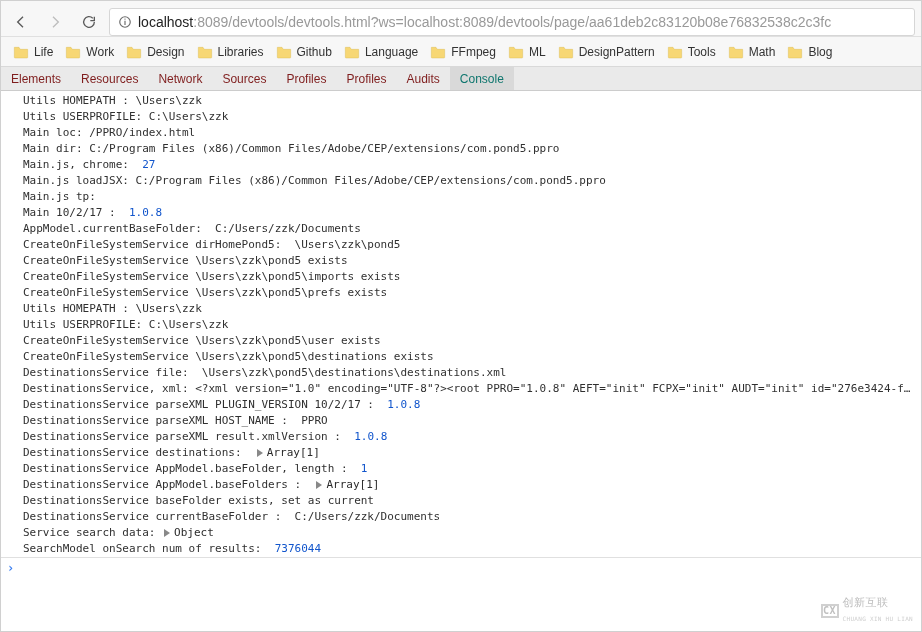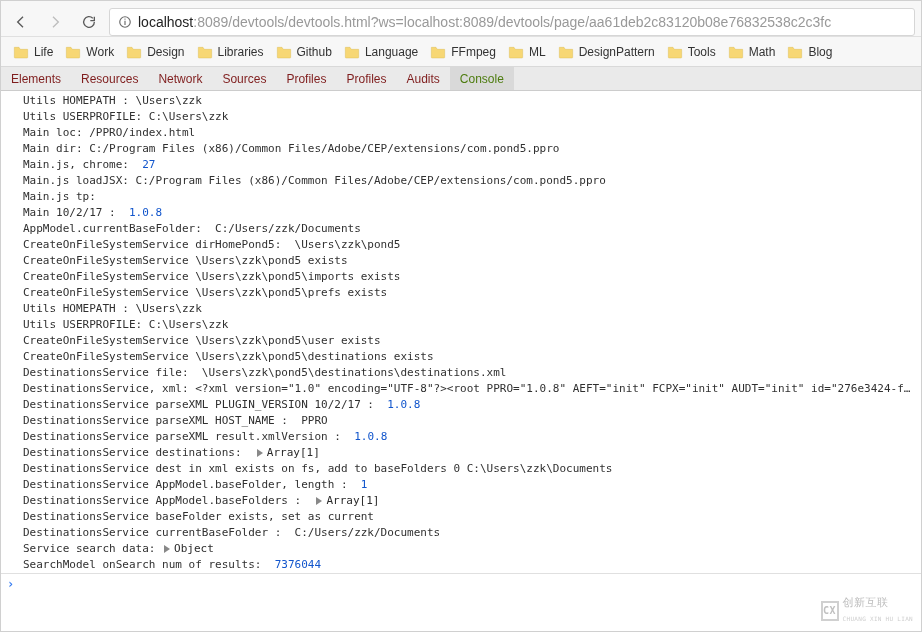--- a/index.html
+++ b/index.html
@@ -89,21 +89,21 @@
   }
   .dt-tab {
     padding: 0 10px;
     display: flex;
     align-items: center;
     color: #7f1d1d;
     cursor: pointer;
   }
   .dt-tab.active {
     background: #d9d9d9;
-    color: #4d7c0f;
+    color: #0f766e;
   }
   
   .console {
     font-family: Menlo, Consolas, "DejaVu Sans Mono", monospace;
     font-size: 11px;
     line-height: 16px;
     padding: 2px 0 0 0;
     color: #303030;
     height: calc(632px - 36px - 30px - 24px);
     overflow: hidden;
@@ -140,21 +140,21 @@
     position:absolute;
     right:8px; bottom:6px;
     font-size:10px;
     color:#c9c9c9;
     display:flex;
     align-items:center;
     gap:4px;
     letter-spacing:0.5px;
   }
   .watermark .wm-logo{
-    width:18px;height:20px;border:2px solid #d0d0d0;border-radius:0;
+    width:18px;height:14px;border:2px solid #d0d0d0;border-radius:0;
     display:flex;align-items:center;justify-content:center;color:#c0c0c0;font-weight:bold;font-size:10px;
   }
 </style>
 </head>
 <body>
 
 <div class="nav-bar">
   <div class="nav-btn">
     <svg viewBox="0 0 24 24">
         <path fill="none" stroke="currentColor" stroke-width="2" d="M15 4l-8 8 8 8"></path>
@@ -310,21 +310,20 @@
       <div class="log"><span>Utils HOMEPATH : \Users\zzk</span></div>
       <div class="log"><span>Utils USERPROFILE: C:\Users\zzk</span></div>
       <div class="log"><span>CreateOnFileSystemService \Users\zzk\pond5\user exists</span></div>
       <div class="log"><span>CreateOnFileSystemService \Users\zzk\pond5\destinations exists</span></div>
       <div class="log"><span>DestinationsService file:  \Users\zzk\pond5\destinations\destinations.xml</span></div>
       <div class="log"><span>DestinationsService, xml: &lt;?xml version="1.0" encoding="UTF-8"?&gt;&lt;root PPRO="1.0.8" AEFT="init" FCPX="init" AUDT="init" id="276e3424-f…</span></div>
       <div class="log"><span>DestinationsService parseXML PLUGIN_VERSION 10/2/17 :  </span><span class="num">1.0.8</span></div>
       <div class="log"><span>DestinationsService parseXML HOST_NAME :  PPRO</span></div>
       <div class="log"><span>DestinationsService parseXML result.xmlVersion :  </span><span class="num">1.0.8</span></div>
       <div class="log"><span>DestinationsService destinations:  </span><span class="tri"></span><span class="obj">Array[1]</span></div>
-      <div class="log"><span>DestinationsService dest in xml exists on fs, add to baseFolders 0 C:\Users\zzk\Documents</span></div>
       <div class="log"><span>DestinationsService AppModel.baseFolder, length :  </span><span class="num">1</span></div>
       <div class="log"><span>DestinationsService AppModel.baseFolders :  </span><span class="tri"></span><span class="obj">Array[1]</span></div>
       <div class="log"><span>DestinationsService baseFolder exists, set as current</span></div>
       <div class="log"><span>DestinationsService currentBaseFolder :  C:/Users/zzk/Documents</span></div>
       <div class="log"><span>Service search data: </span><span class="tri"></span><span class="obj">Object</span></div>
       <div class="log"><span>SearchModel onSearch num of results:  </span><span class="num">7376044</span></div>
     </div>
   <div class="prompt-row">
     <span class="prompt-caret">›</span>
     <input class="prompt-input" type="text" style="">

